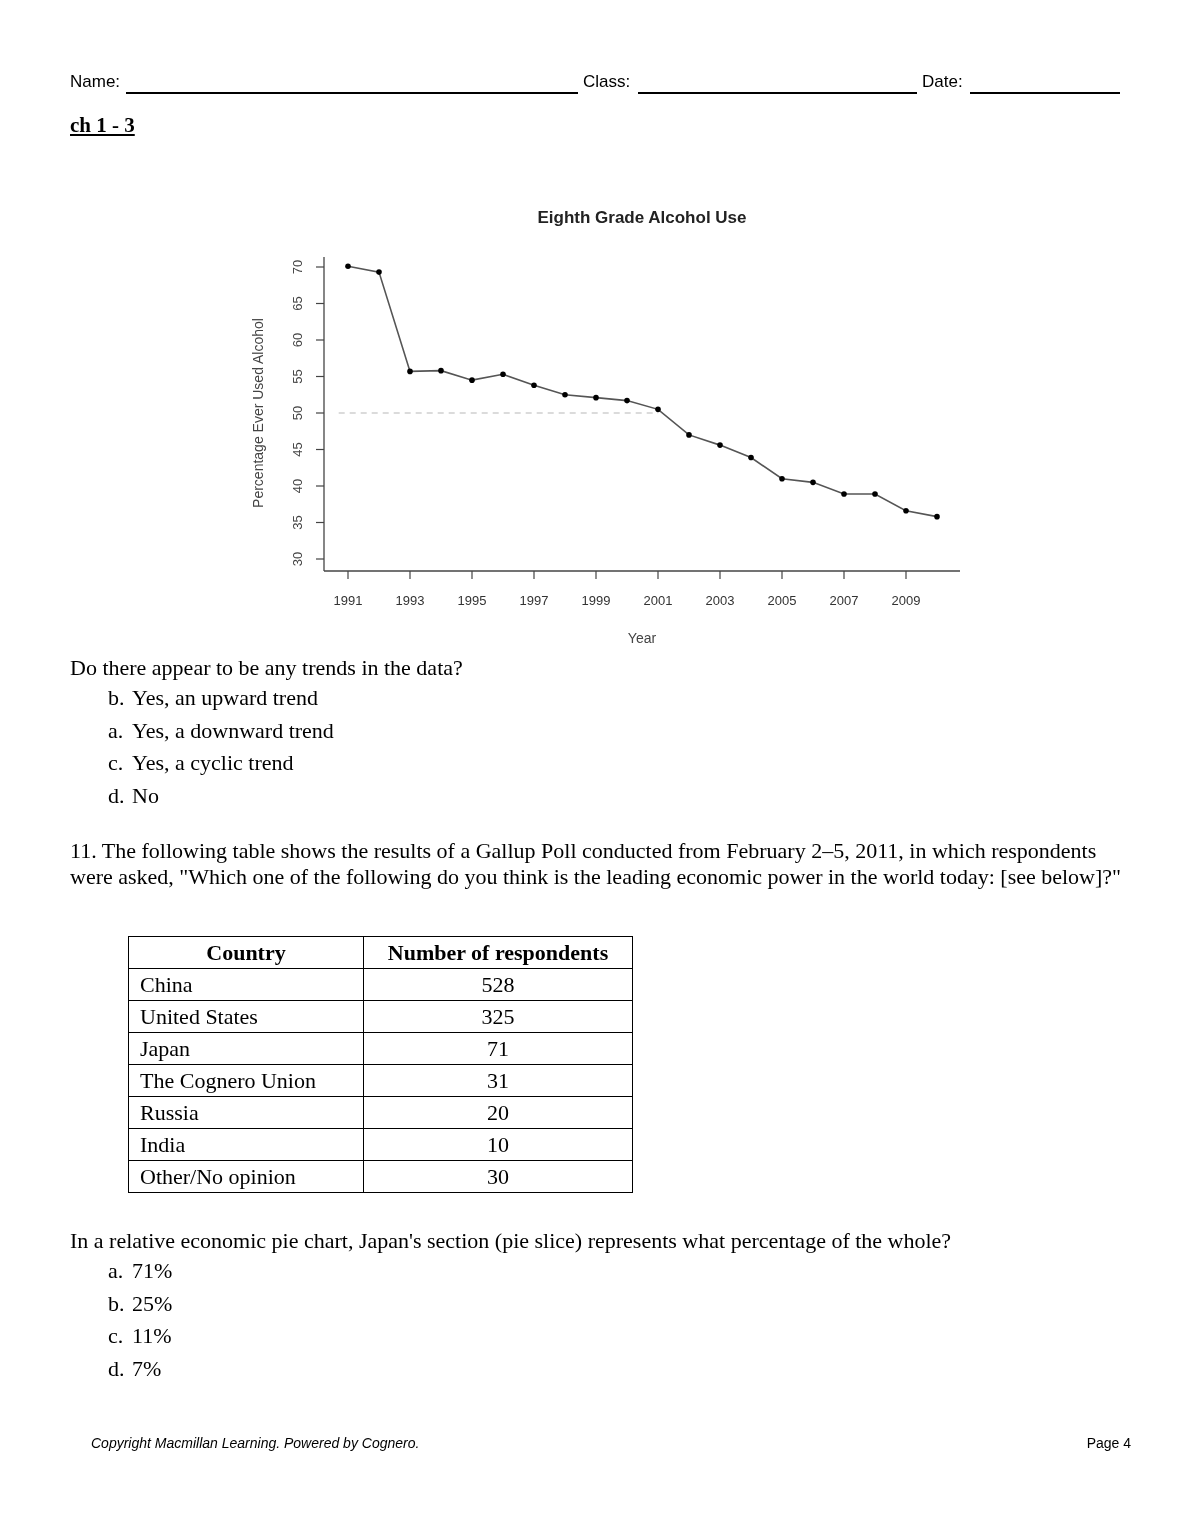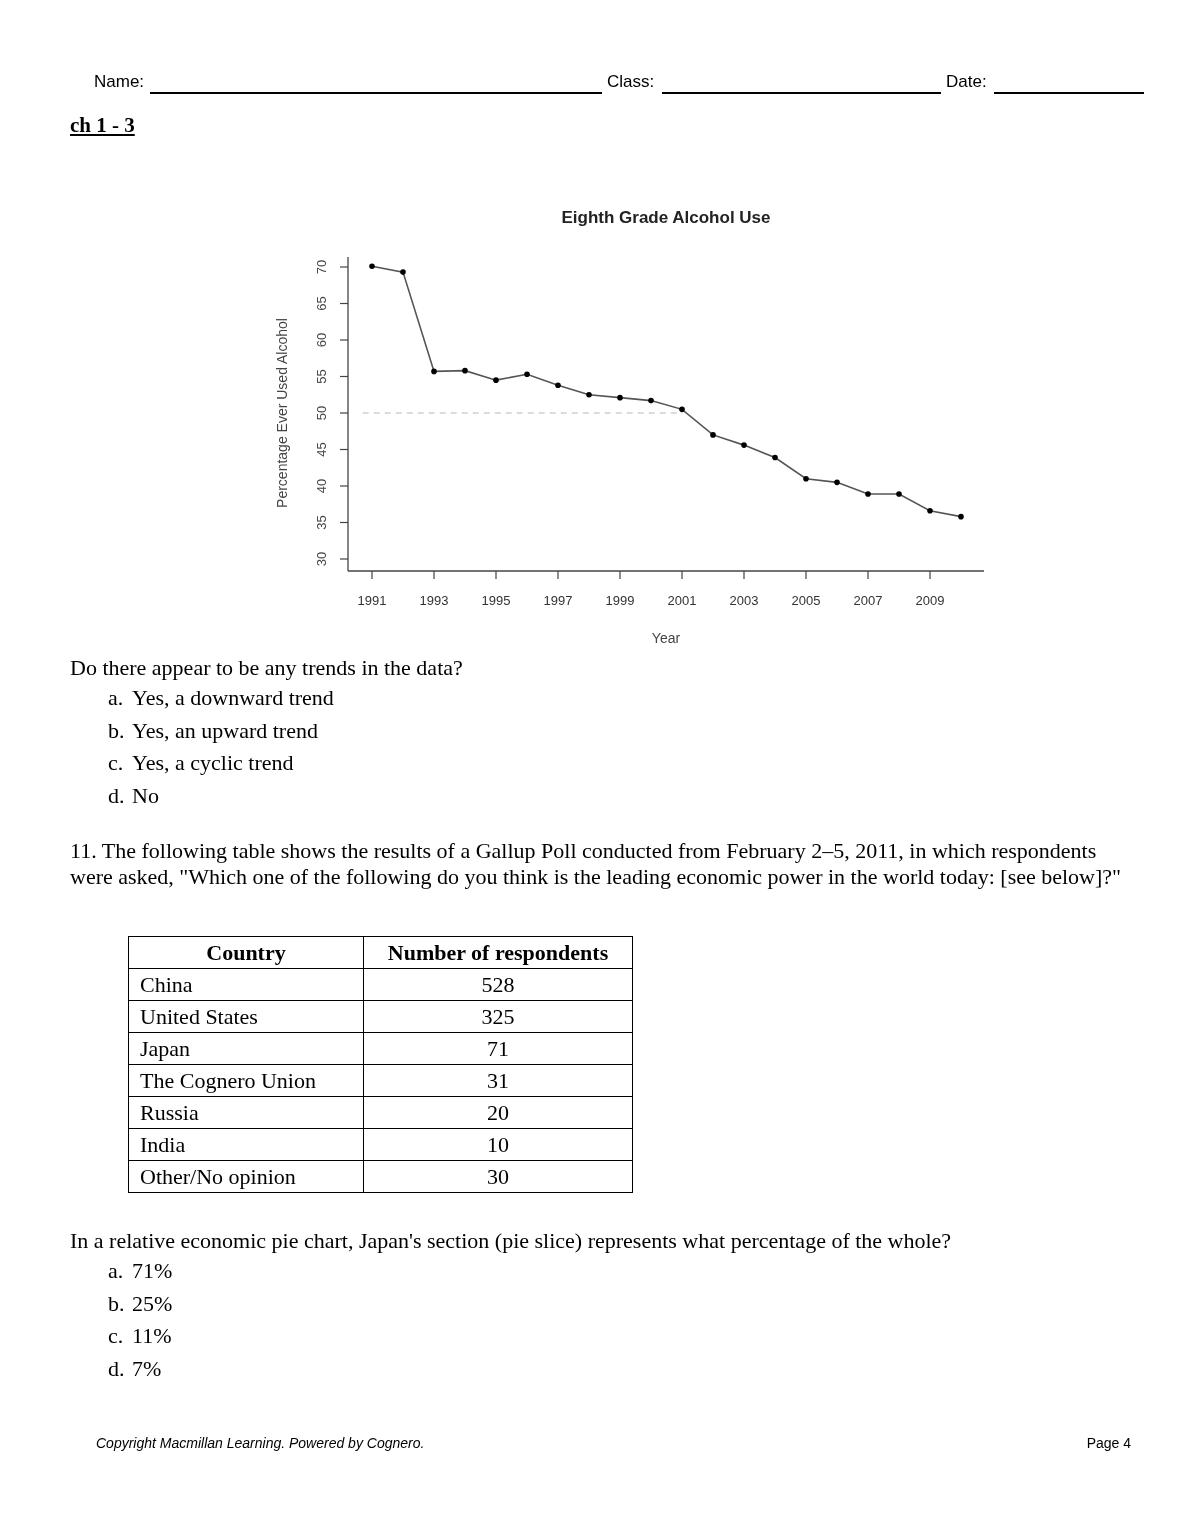--- a/index.html
+++ b/index.html
@@ -1,17 +1,17 @@
 <!DOCTYPE html>
 <html><head>
 <meta charset="utf-8">
 <style>
   html, body { margin: 0; padding: 0; background: #ffffff; }
   body { width: 1190px; height: 1540px; position: relative; overflow: hidden; color: #000; }
-  .sans { font-family: "Liberation Sans", sans-serif; margin-left: 24px; }
+  .sans { font-family: "Liberation Sans", sans-serif; }
   .serif { font-family: Liberation Serif, serif; }
 
   .header-row { position: absolute; top: 70px; left: 70px; width: 1050px; height: 26px; font-size: 17px; }
   .hdr-label { position: absolute; top: 2px; }
   .hdr-line { position: absolute; top: 22px; height: 0; border-bottom: 2px solid #000; }
 
   .section-title { position: absolute; top: 113px; left: 70px; font-size: 21px; font-weight: bold; text-decoration: underline; }
 
   .chart { position: absolute; left: 240px; top: 200px; width: 740px; height: 450px; }
   .chart svg { display: block; }
@@ -22,21 +22,21 @@
   .choice .letter { display: inline-block; width: 24px; }
 
   .q11 { position: absolute; left: 70px; top: 838px; width: 1060px; font-size: 22px; line-height: 26px; }
 
   table.poll { position: absolute; left: 128px; top: 936px; border-collapse: collapse; font-size: 22px; }
   table.poll th, table.poll td { border: 1.5px solid #000; height: 31px; padding: 0 11px; line-height: 26px; }
   table.poll th { font-weight: bold; text-align: center; }
   table.poll td.c-country { width: 212px; text-align: left; }
   table.poll td.c-num { width: 246px; text-align: center; }
 
-  .footer-left { position: absolute; left: 72px; top: 1435px; font-size: 14px; font-style: italic; text-align: right; }
+  .footer-left { position: absolute; left: 91px; top: 1435px; font-size: 14px; font-style: italic; text-align: right; }
   .footer-right { position: absolute; right: 59px; top: 1435px; font-size: 14px; }
 </style>
 </head>
 <body>
 
 <div class="header-row sans">
   <span class="hdr-label" style="left:0;">Name:</span>
   <span class="hdr-line" style="left:56px; width:452px;"></span>
   <span class="hdr-label" style="left:513px;">Class:</span>
   <span class="hdr-line" style="left:568px; width:279px;"></span>
@@ -117,22 +117,22 @@
         <circle cx="604" cy="294.03" r="2.8" fill="#000"></circle>
         <circle cx="635" cy="294.03" r="2.8" fill="#000"></circle>
         <circle cx="666" cy="310.82" r="2.8" fill="#000"></circle>
         <circle cx="697" cy="316.66" r="2.8" fill="#000"></circle>
       </g>
   </svg>
 </div>
 
 <div class="q-text serif" style="top:655px;">Do there appear to be any trends in the data?</div>
 <div class="choices serif" style="top:685px;">
+  <div class="choice"><span class="letter">b.</span><span>Yes, an upward trend</span></div>
   <div class="choice"><span class="letter">a.</span><span>Yes, a downward trend</span></div>
-  <div class="choice"><span class="letter">b.</span><span>Yes, an upward trend</span></div>
   <div class="choice"><span class="letter">c.</span><span>Yes, a cyclic trend</span></div>
   <div class="choice"><span class="letter">d.</span><span>No</span></div>
 </div>
 
 <div class="q11 serif">11. The following table shows the results of a Gallup Poll conducted from February 2–5, 2011, in which respondents were asked, "Which one of the following do you think is the leading economic power in the world today: [see below]?"</div>
 
 <table class="poll serif">
   <thead>
     <tr>
       <th>Country</th>

